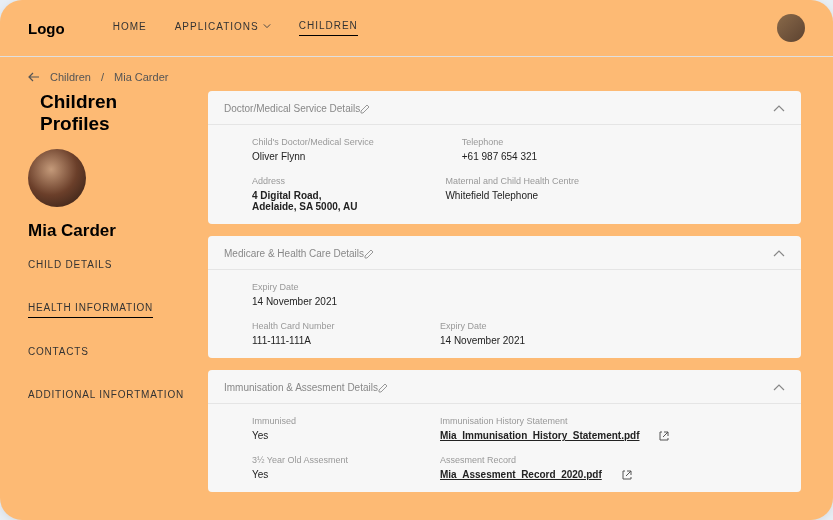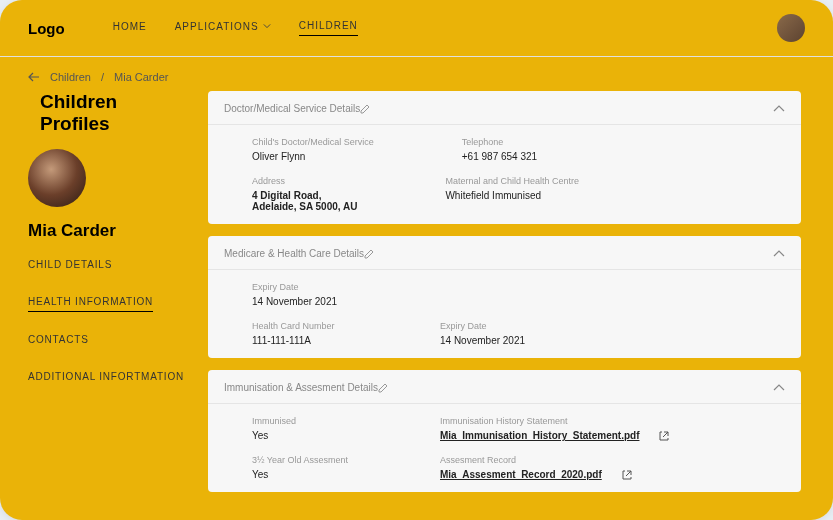--- a/index.html
+++ b/index.html
@@ -1,31 +1,31 @@
 <!DOCTYPE html>
 <html><head>
 <meta charset="utf-8">
 <style>
 * { margin: 0; padding: 0; box-sizing: border-box; }
 body { font-family: -apple-system, BlinkMacSystemFont, 'Segoe UI', Arial, sans-serif; background: #e8eef4; display: flex; justify-content: center; align-items: center; min-height: 520px; }
-.frame { width: 833px; height: 520px; background: #eab308; border-radius: 22px; overflow: hidden; position: relative; box-shadow: 0 2px 8px rgba(0,0,0,0.08); }
+.frame { width: 833px; height: 520px; background: #fdba74; border-radius: 22px; overflow: hidden; position: relative; box-shadow: 0 2px 8px rgba(0,0,0,0.08); }
 .topbar { display: flex; align-items: center; padding: 14px 28px; border-bottom: 1px solid #e0e0e0; }
 .logo { font-weight: 700; font-size: 15px; margin-right: 48px; }
 .nav { display: flex; gap: 28px; flex: 1; }
 .nav-item { font-size: 10px; letter-spacing: 1px; color: #333; display: flex; align-items: center; gap: 4px; padding-bottom: 4px; cursor: pointer; }
 .nav-item.active { border-bottom: 1px solid #000; }
 .avatar { width: 28px; height: 28px; border-radius: 50%; background: linear-gradient(135deg,#8a6a4a,#5c4230); }
 .breadcrumb { display: flex; align-items: center; gap: 10px; padding: 14px 28px 8px; font-size: 11px; color: #555; }
 .bc-arrow { cursor: pointer; }
 .content { display: flex; padding: 0 28px 20px; gap: 20px; height: calc(100% - 90px); overflow: hidden; }
 .left { width: 160px; flex-shrink: 0; }
 .page-title { font-size: 19px; font-weight: 700; margin-bottom: 14px; margin-left: 12px; }
 .child-avatar { width: 58px; height: 58px; border-radius: 50%; background: radial-gradient(circle at 40% 35%, #c49a7a 0%, #6b3f2a 50%, #2a1a12 100%); margin-bottom: 14px; }
 .child-name { font-size: 17px; font-weight: 700; margin-bottom: 18px; }
-.tabs { display: flex; flex-direction: column; gap: 22px; }
+.tabs { display: flex; flex-direction: column; gap: 28px; }
 .tab { font-size: 10px; letter-spacing: 0.8px; color: #333; cursor: pointer; padding-bottom: 4px; }
 .tab.active { border-bottom: 1px solid #000; display: inline-block; width: fit-content; }
 .right { flex: 1; overflow-y: auto; padding-right: 4px; }
 .right::-webkit-scrollbar { width: 0; }
 .card { background: #f7f7f7; border-radius: 4px; margin-bottom: 12px; padding: 12px 16px; }
 .card-head { display: flex; align-items: center; justify-content: space-between; margin-bottom: 10px; }
 .card-title-wrap { display: flex; align-items: center; }
 .card-title { font-size: 10px; color: #888; }
 .edit-icon, .chev-icon, .ext-icon { display: inline-flex; }
 .divider { height: 1px; background: #e5e5e5; margin: 0 -16px 12px; }
@@ -114,21 +114,21 @@
           </div>
         </div>
         <div class="row">
           <div class="field">
             <div class="field-label">Address</div>
             <div class="field-value bold" style="white-space:pre-line">4 Digital Road,
 Adelaide, SA 5000, AU</div>
           </div>
           <div class="field">
             <div class="field-label">Maternal and Child Health Centre</div>
-            <div class="field-value">Whitefield Immunised</div>
+            <div class="field-value">Whitefield Telephone</div>
           </div>
         </div>
       </div>
 
       <div class="card">
         <div class="card-head">
           <div class="card-title-wrap">
             <span class="card-title">Medicare &amp; Health Care Details</span>
             <span class="edit-icon">
                 <svg width="10" height="10" viewBox="0 0 10 10">

